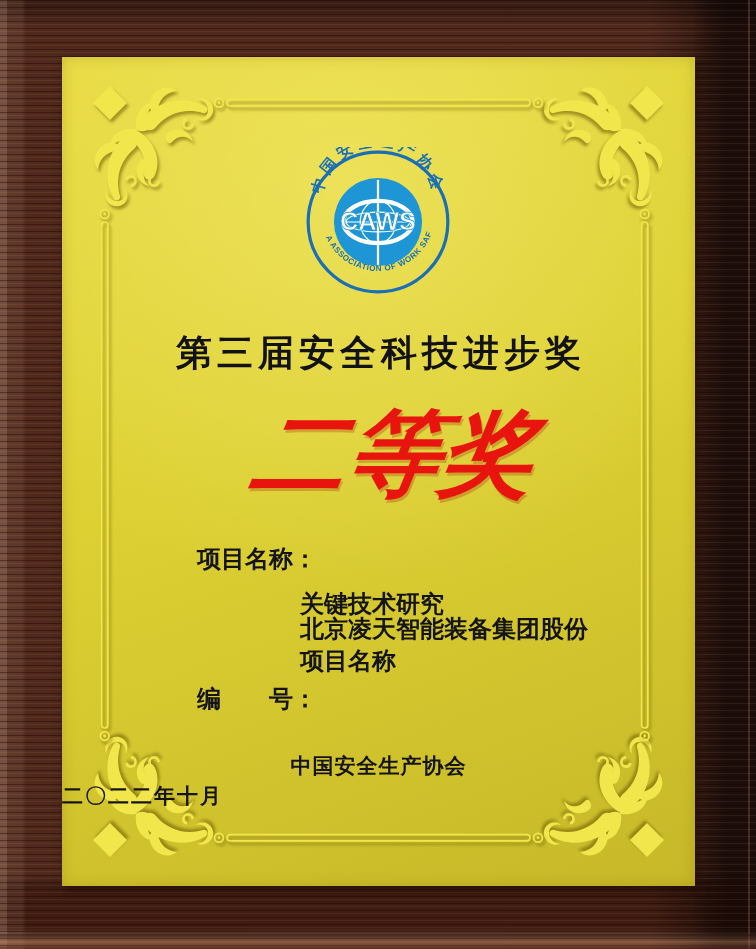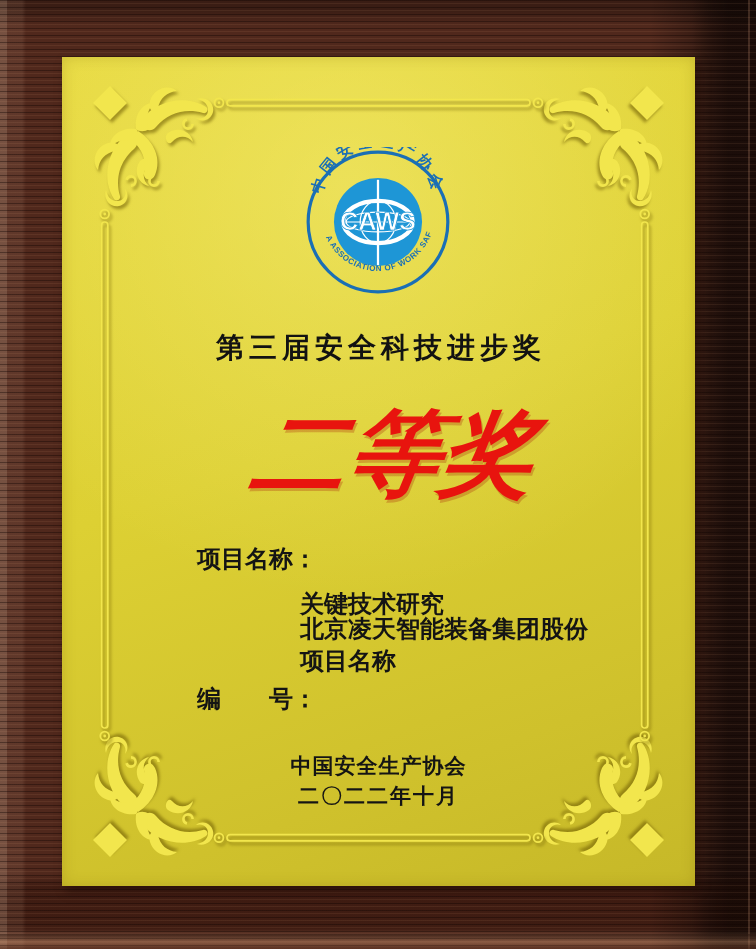--- a/index.html
+++ b/index.html
@@ -39,36 +39,36 @@
   .bar-top{top:38px;}
   .bar-bottom{top:773px;}
   .bar-v{top:148px;width:16px;height:540px;}
   .bar-left{left:35px;}
   .bar-right{left:575px;}
   
   .logo{position:absolute;left:241px;top:90px;width:150px;height:150px;}
   
   .award-title{
     position:absolute;left:0;width:633px;top:272px;text-align:center;
-    font-size:28px;font-weight:bold;color:#121212;letter-spacing:5px;text-indent:5px;
+    font-size:36px;font-weight:bold;color:#121212;letter-spacing:5px;text-indent:5px;
   }
   .award-level{
     position:absolute;left:16px;width:633px;top:346px;text-align:center;
     font-size:94px;line-height:100px;font-weight:bold;font-style:italic;
     color:#e8140e;transform:skewX(-9deg);
     text-shadow:2px 3px 0 rgba(160,10,5,.25);
     font-family:"DejaVu Serif","Liberation Serif",serif;
   }
   .field-line{position:absolute;font-size:24px;font-weight:bold;color:#141414;white-space:nowrap;}
   .field-label{position:absolute;left:135px;}
   .field-value{position:absolute;left:238px;}
   .fy1{top:486px;} .fy2{top:518px;margin-top:13px;} .fy3{top:556px;} .fy4{top:588px;} .fy5{top:626px;text-align:center;}
   .issuer{position:absolute;left:0;width:633px;top:695px;text-align:center;
     font-size:21px;font-weight:bold;color:#141414;letter-spacing:1px;}
-  .issue-date{position:absolute;left:0;width:633px;top:725px;text-align:center;
+  .issue-date{position:absolute;left:0;width:633px;top:725px;text-align:left;
     font-size:21px;font-weight:bold;color:#141414;letter-spacing:2px;}
 </style>
 </head>
 <body>
 
 <div class="stage">
   <div class="frame"></div>
   <div class="frame-edge-right"></div>
   <div class="frame-edge-bottom"></div>
 

